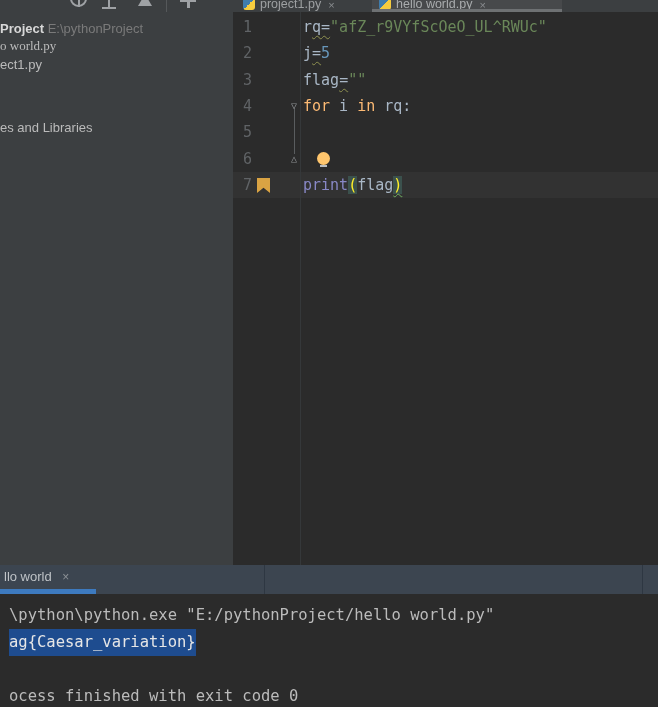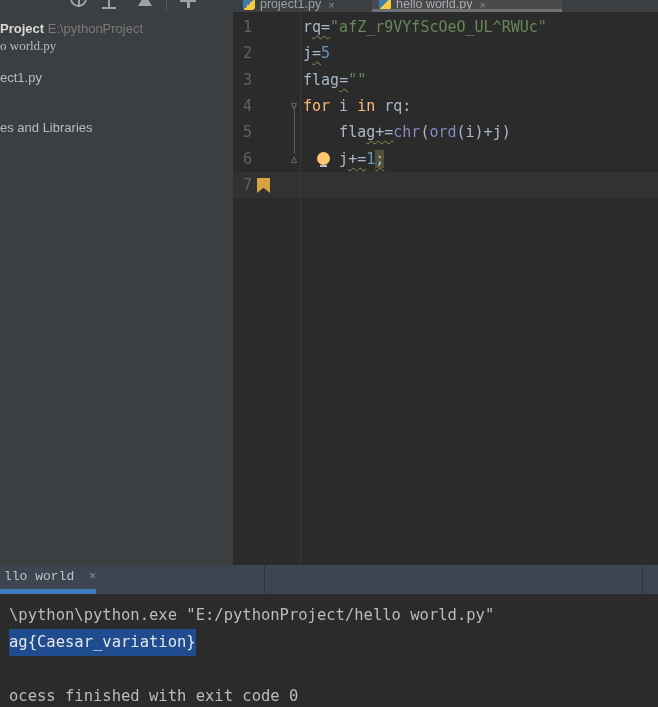--- a/index.html
+++ b/index.html
@@ -62,21 +62,21 @@
   .s-sq  { color:#A9B7C6; text-decoration:underline; text-decoration-style:wavy;
            text-decoration-color:#8F9150; text-decoration-thickness:1px; text-underline-offset:3px; }
   .s-semi{ color:#A9B7C6; background:#52503A; text-decoration:underline; text-decoration-style:wavy;
            text-decoration-color:#8F9150; text-decoration-thickness:1px; text-underline-offset:3px; }
   .s-pm  { color:#FFEF28; background:#3B514D; }
   .s-pmsq{ color:#FFEF28; background:#3B514D; text-decoration:underline; text-decoration-style:wavy;
            text-decoration-color:#6FAF5F; text-decoration-thickness:1px; text-underline-offset:3px; }
 
   
   #run-header { left:0; top:565px; width:658px; height:29px; background:#3C4550; z-index:3; }
-  #run-tab { position:absolute; left:4px; top:0; height:30px; line-height:24px; color:#BFC3C7; font-size:13px;font-family:Liberation Mono, monospace; }
+  #run-tab { position:absolute; left:4px; top:0; height:30px; line-height:24px; color:#BFC3C7; font-size:13px; }
   #run-tab .tabclose { font-size:12px; color:#8C9196; }
   #run-underline { left:0; top:24px; width:96px; height:5px; background:#3D7ABF; }
   .hdr-div { top:0; width:1px; height:29px; background:#2E3742; }
 
   
   #console { left:0; top:594px; width:658px; height:113px; background:#2B2B2B;
              font-family:"DejaVu Sans Mono", monospace; font-size:15.5px; color:#BBBBBB; z-index:2; }
   .cline { position:absolute; left:9px; height:27px; line-height:27px; white-space:pre; }
   .sel { background:#1E4C8F; color:#E6E6E6; display:inline-block; }
 </style>
@@ -99,36 +99,36 @@
     <span class="pyicon"></span>
     <span>hello world.py</span>
     <span class="tabclose">×</span>
   </div>
   <div class="abs" id="activetab-underline"></div>
 </div>
 
 <div id="project-panel" class="abs">
     <div class="pitem" style="top: 5px;"><b>Project</b><span class="dim"> E:\pythonProject</span></div>
     <div class="pitem" style="top: 22px; font-family: Liberation Serif, serif;">o world.py</div>
-    <div class="pitem" style="top: 54px;">ect1.py</div>
+    <div class="pitem" style="top: 41px;">ect1.py</div>
     <div class="pitem" style="top: 103.8px;">es and Libraries</div>
   </div>
 
 <div id="editor" class="abs">
   <div class="abs" id="curline"></div>
   <div class="abs" id="gutter-sep"></div>
   <div class="abs" id="fold-line"></div>
   <div id="code-lines">
       <div class="crow" style="top: 2px;"><span class="lnum">1</span><span class="codetext"><span class="s-p">r</span><span class="s-sq">q=</span><span class="s-str">"afZ_r9VYfScOeO_UL^RWUc"</span></span></div>
       <div class="crow" style="top: 28.33px;"><span class="lnum">2</span><span class="codetext"><span class="s-p">j</span><span class="s-sq">=</span><span class="s-num">5</span></span></div>
       <div class="crow" style="top: 54.66px;"><span class="lnum">3</span><span class="codetext"><span class="s-p">flag</span><span class="s-sq">=</span><span class="s-str">""</span></span></div>
       <div class="crow" style="top: 80.99px;"><span class="lnum">4</span><span class="fold">▽</span><span class="codetext"><span class="s-kw">for</span><span class="s-p"> i </span><span class="s-kw">in</span><span class="s-p"> rq:</span></span></div>
-      <div class="crow" style="top: 107.32px;"><span class="lnum">5</span><span class="codetext"><span class="s-p">    fla</span><span class="s-sq">g+=</span><span class="s-bi">chr</span><span class="s-p">(</span><span class="s-bi">ord</span><span class="s-p">(i)+j)</span></span></div>
-      <div class="crow" style="top: 133.65px;"><span class="lnum">6</span><span class="fold">△</span><span class="bulb"></span><span class="codetext"><span class="s-p">    j</span><span class="s-sq">+=</span><span class="s-num">1</span><span class="s-semi">;</span></span></div>
-      <div class="crow" style="top: 159.98px;"><span class="lnum">7</span><span class="bm"></span></div>
+      <div class="crow" style="top: 107.32px;"><span class="lnum">5</span></div>
+      <div class="crow" style="top: 133.65px;"><span class="lnum">6</span><span class="fold">△</span><span class="bulb"></span></div>
+      <div class="crow" style="top: 159.98px;"><span class="lnum">7</span><span class="bm"></span><span class="codetext"><span class="s-bi">print</span><span class="s-pm">(</span><span class="s-p">flag</span><span class="s-pmsq">)</span></span></div>
     </div>
 </div>
 
 <div id="run-header" class="abs">
   <div id="run-tab">
     <span>llo world</span>
     <span class="tabclose">×</span>
   </div>
   <div class="abs" id="run-underline"></div>
   <div class="abs hdr-div" style="left:264px;"></div>

